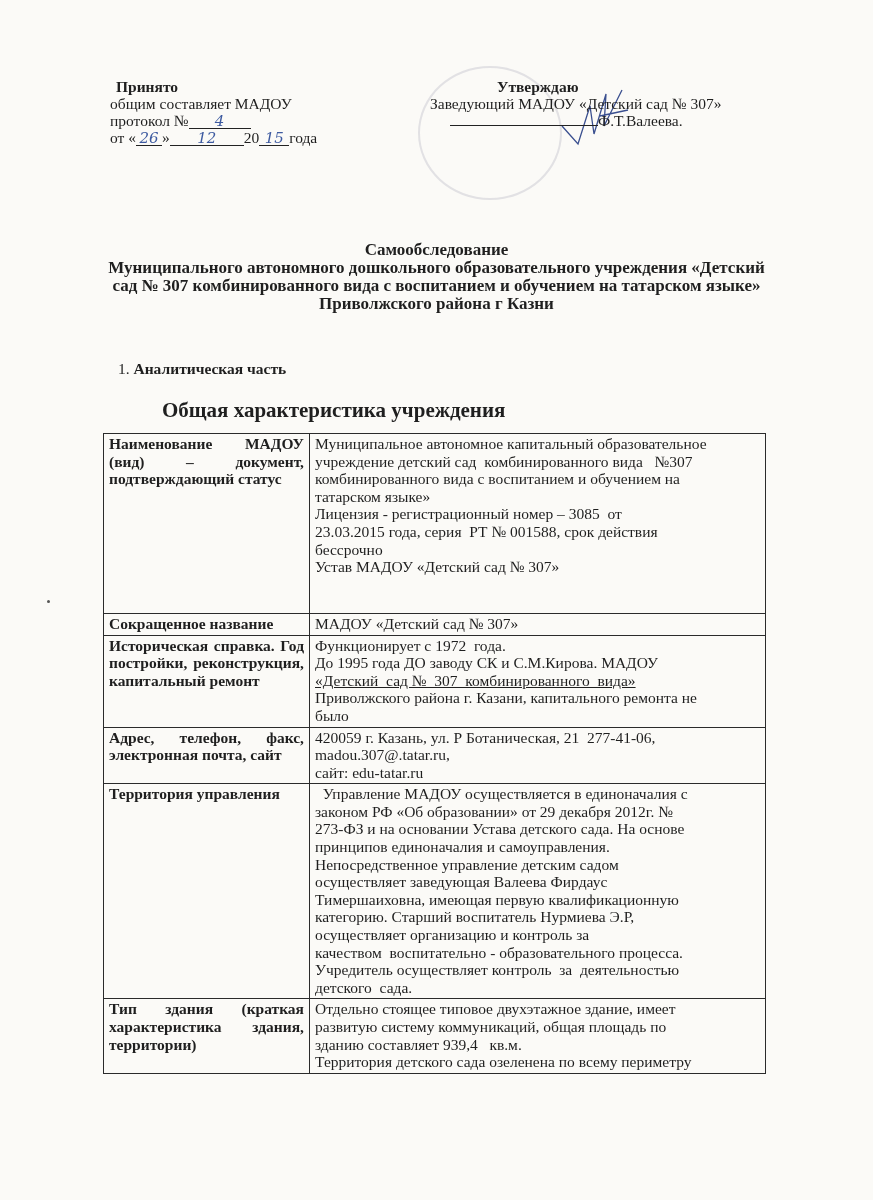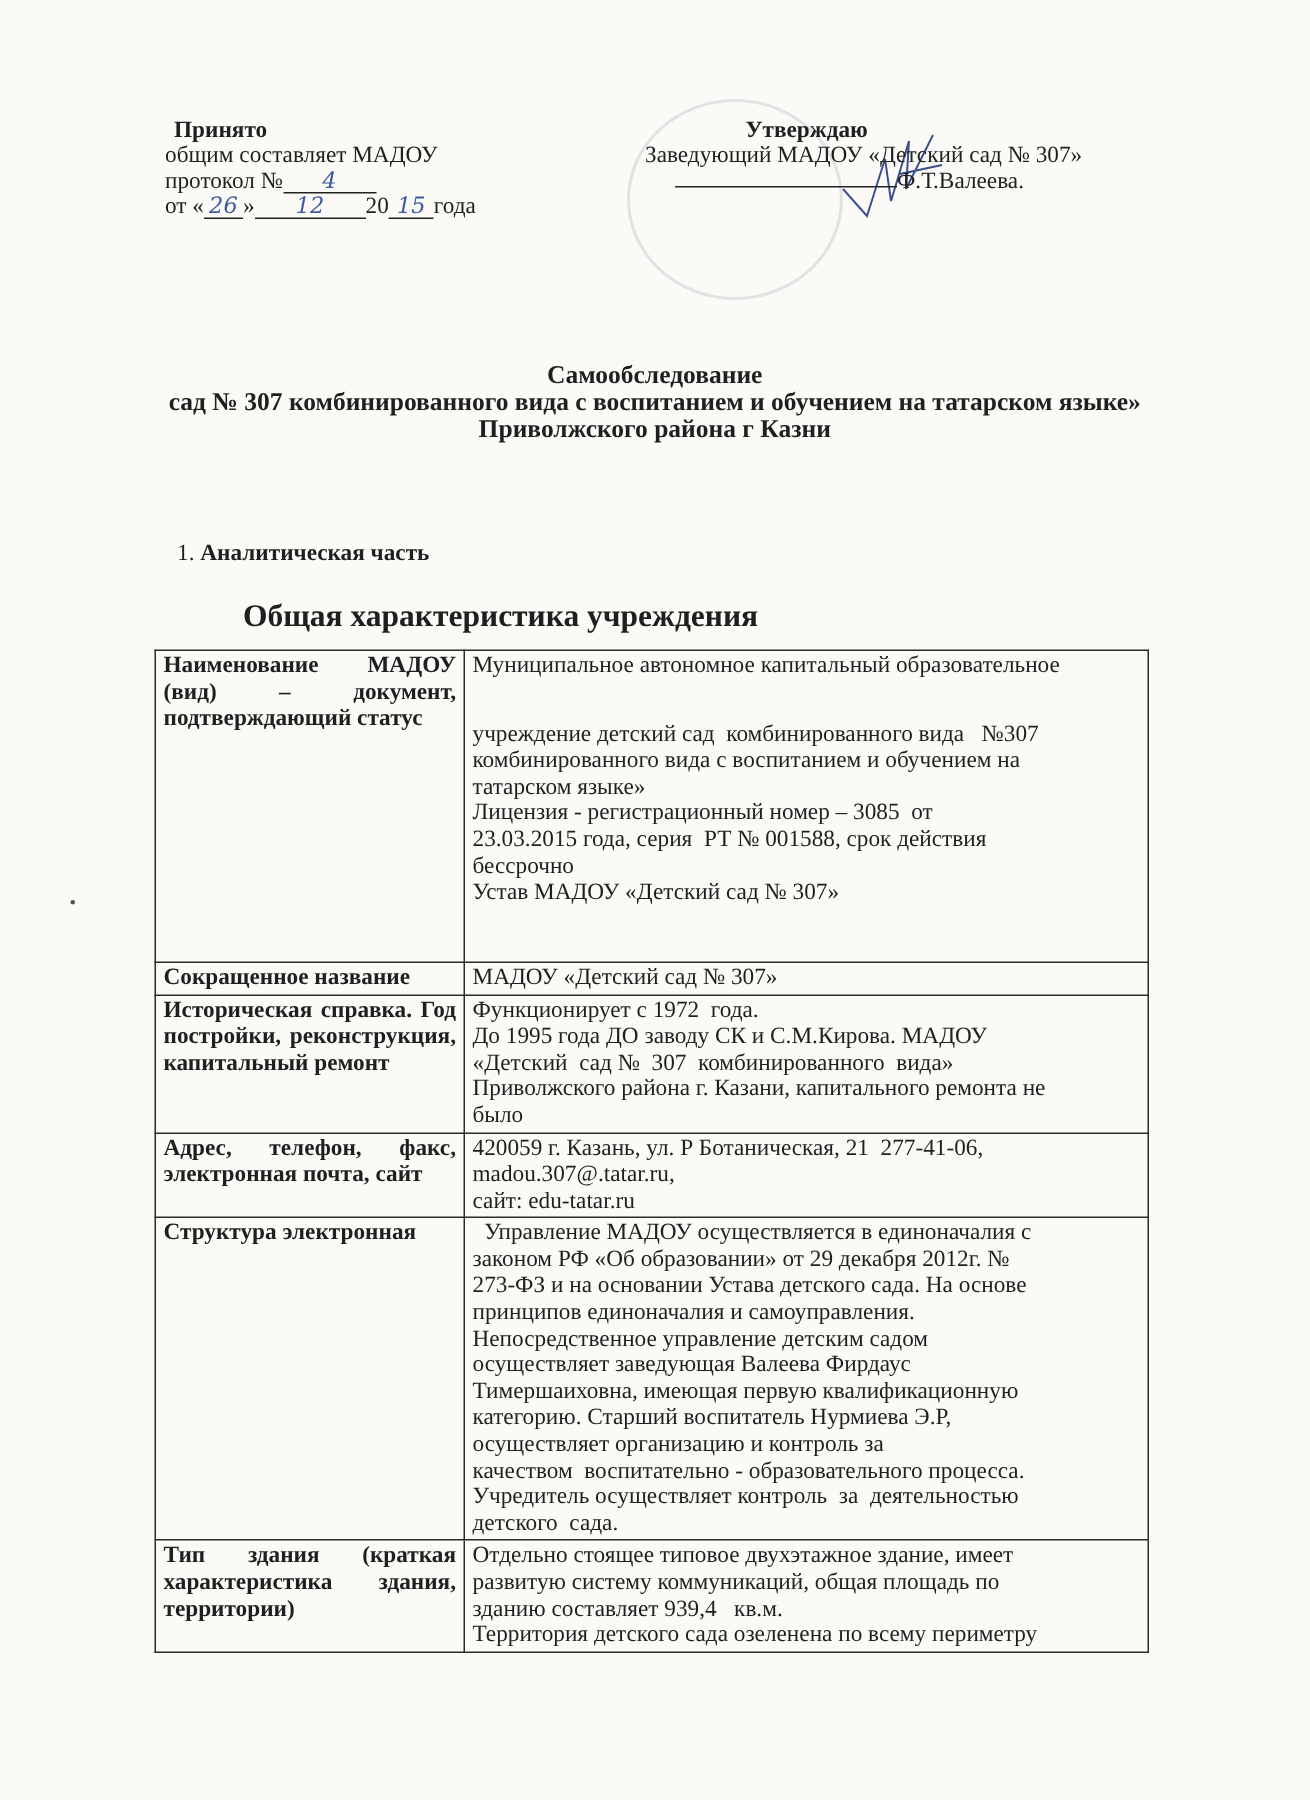--- a/index.html
+++ b/index.html
@@ -76,39 +76,40 @@
 <div class="affirm">
   <div class="head">Утверждаю</div>
   <div>Заведующий МАДОУ «Детский сад № 307»</div>
   <div class="sigline">
     <span class="blank" style="width:148px;"></span><span>Ф.Т.Валеева.</span>
   </div>
 </div>
 
 <div class="title-block">
   <div>Самообследование</div>
+  <div>Муниципального автономного дошкольного образовательного учреждения «Детский</div>
   <div>сад № 307 комбинированного вида с воспитанием и обучением на татарском языке»</div>
   <div>Приволжского района г Казни</div>
 </div>
 
 <div class="section">
   <span>1.</span>
   <b>Аналитическая часть</b>
 </div>
 <div class="subsection">Общая характеристика учреждения</div>
 
 <div class="dot"></div>
 
 <table class="info">
   <tbody id="info-body">
       <tr>
         <td class="lbl">Наименование МАДОУ (вид) – документ, подтверждающий статус</td>
         <td class="val">
           <span class="line" style="white-space: pre;">Муниципальное автономное капитальный образовательное</span>
-          <span class="line" style="white-space: pre; margin-top: 28px;">учреждение детский сад  комбинированного вида   №307</span>
+          <span class="line" style="white-space: pre;">учреждение детский сад  комбинированного вида   №307</span>
           <span class="line" style="white-space: pre;">комбинированного вида с воспитанием и обучением на</span>
           <span class="line" style="white-space: pre;">татарском языке»</span>
           <span class="line" style="white-space: pre;">Лицензия - регистрационный номер – 3085  от</span>
           <span class="line" style="white-space: pre;">23.03.2015 года, серия  РТ № 001588, срок действия</span>
           <span class="line" style="white-space: pre;">бессрочно</span>
           <span class="line" style="white-space: pre;">Устав МАДОУ «Детский сад № 307»</span>
           <span class="line">&nbsp;</span>
           <span class="line">&nbsp;</span>
         </td>
       </tr>
@@ -116,35 +117,35 @@
         <td class="lbl">Сокращенное название</td>
         <td class="val">
           <span class="line" style="white-space: pre;">МАДОУ «Детский сад № 307»</span>
         </td>
       </tr>
       <tr>
         <td class="lbl">Историческая справка. Год постройки, реконструкция, капитальный ремонт</td>
         <td class="val">
           <span class="line" style="white-space: pre;">Функционирует с 1972  года.</span>
           <span class="line" style="white-space: pre;">До 1995 года ДО заводу СК и С.М.Кирова. МАДОУ</span>
-          <span class="line" style="white-space: pre;">«Детский  сад №  307  комбинированного  вида»</span>
+          <span class="line" style="white-space: pre; text-decoration: underline;">«Детский  сад №  307  комбинированного  вида»</span>
           <span class="line" style="white-space: pre;">Приволжского района г. Казани, капитального ремонта не</span>
           <span class="line" style="white-space: pre;">было</span>
         </td>
       </tr>
       <tr>
         <td class="lbl">Адрес, телефон, факс, электронная почта, сайт</td>
         <td class="val">
           <span class="line" style="white-space: pre;">420059 г. Казань, ул. Р Ботаническая, 21  277-41-06,</span>
           <span class="line" style="white-space: pre;">madou.307@.tatar.ru,</span>
           <span class="line" style="white-space: pre;">сайт: edu-tatar.ru</span>
         </td>
       </tr>
       <tr>
-        <td class="lbl">Структура электронная</td>
+        <td class="lbl">Территория управления</td>
         <td class="val">
           <span class="line" style="white-space: pre;">  Управление МАДОУ осуществляется в единоначалия с</span>
           <span class="line" style="white-space: pre;">законом РФ «Об образовании» от 29 декабря 2012г. №</span>
           <span class="line" style="white-space: pre;">273-ФЗ и на основании Устава детского сада. На основе</span>
           <span class="line" style="white-space: pre;">принципов единоначалия и самоуправления.</span>
           <span class="line" style="white-space: pre;">Непосредственное управление детским садом</span>
           <span class="line" style="white-space: pre;">осуществляет заведующая Валеева Фирдаус</span>
           <span class="line" style="white-space: pre;">Тимершаиховна, имеющая первую квалификационную</span>
           <span class="line" style="white-space: pre;">категорию. Старший воспитатель Нурмиева Э.Р,</span>
           <span class="line" style="white-space: pre;">осуществляет организацию и контроль за</span>

